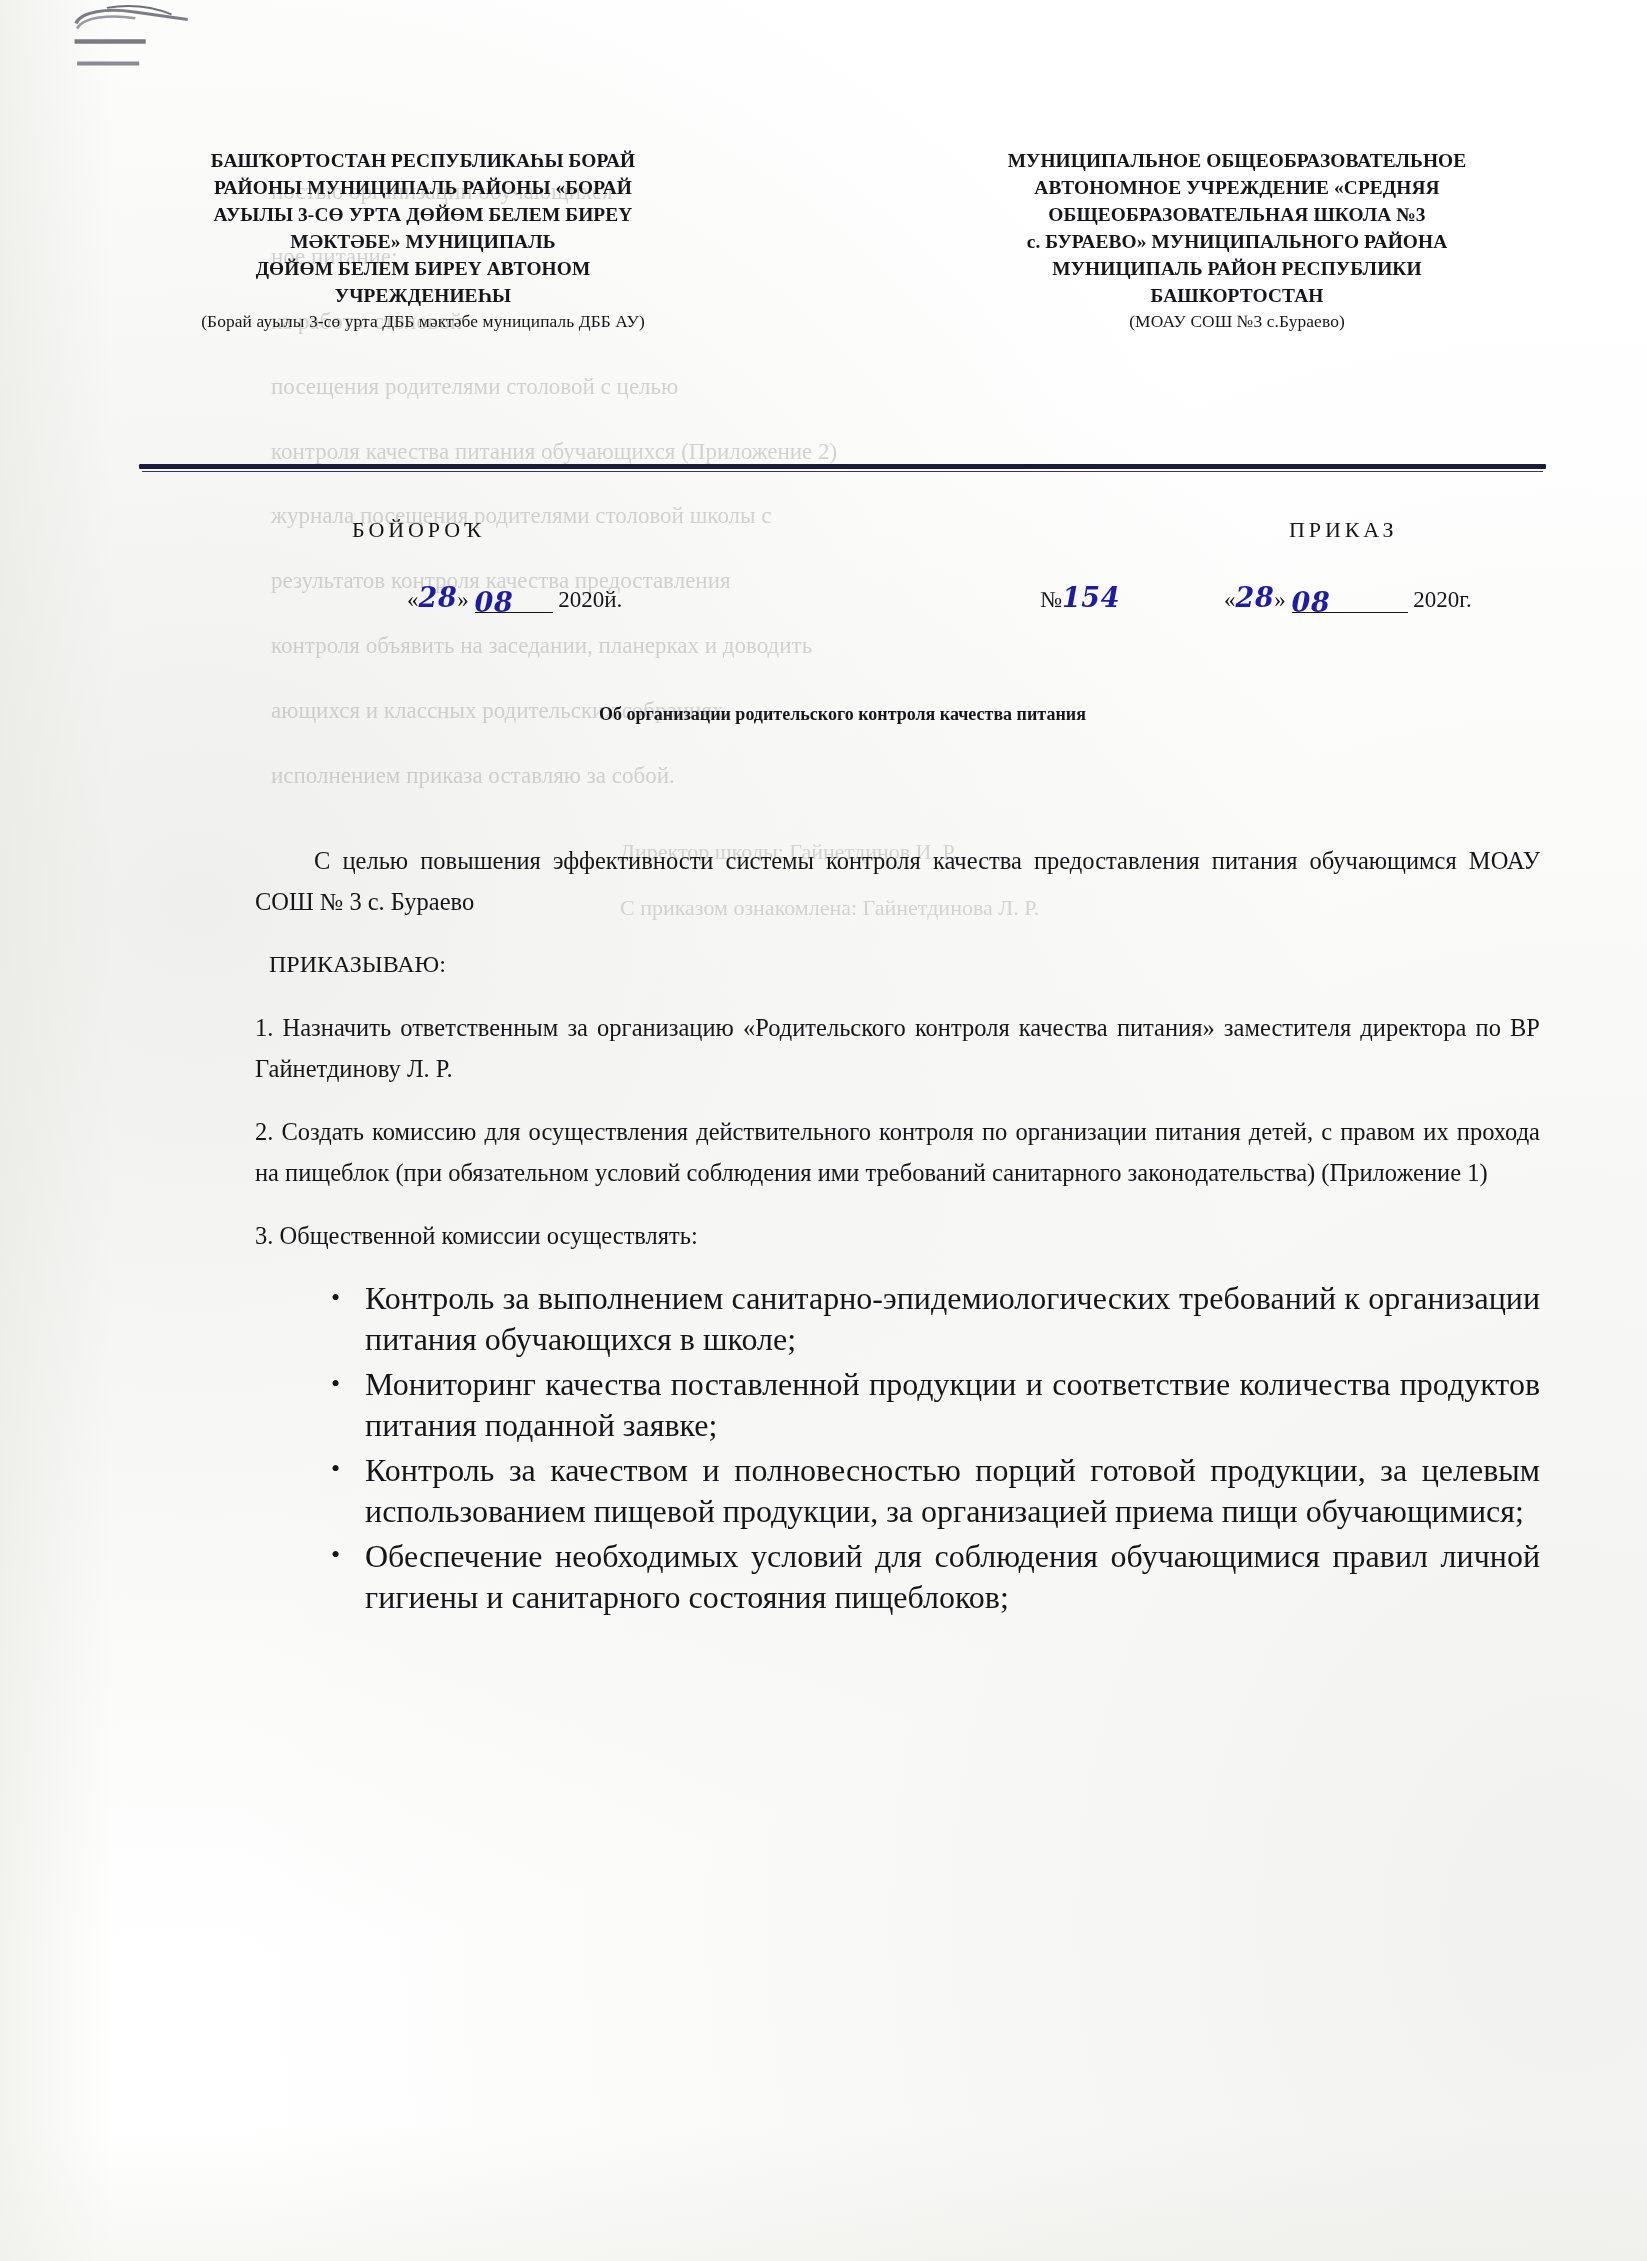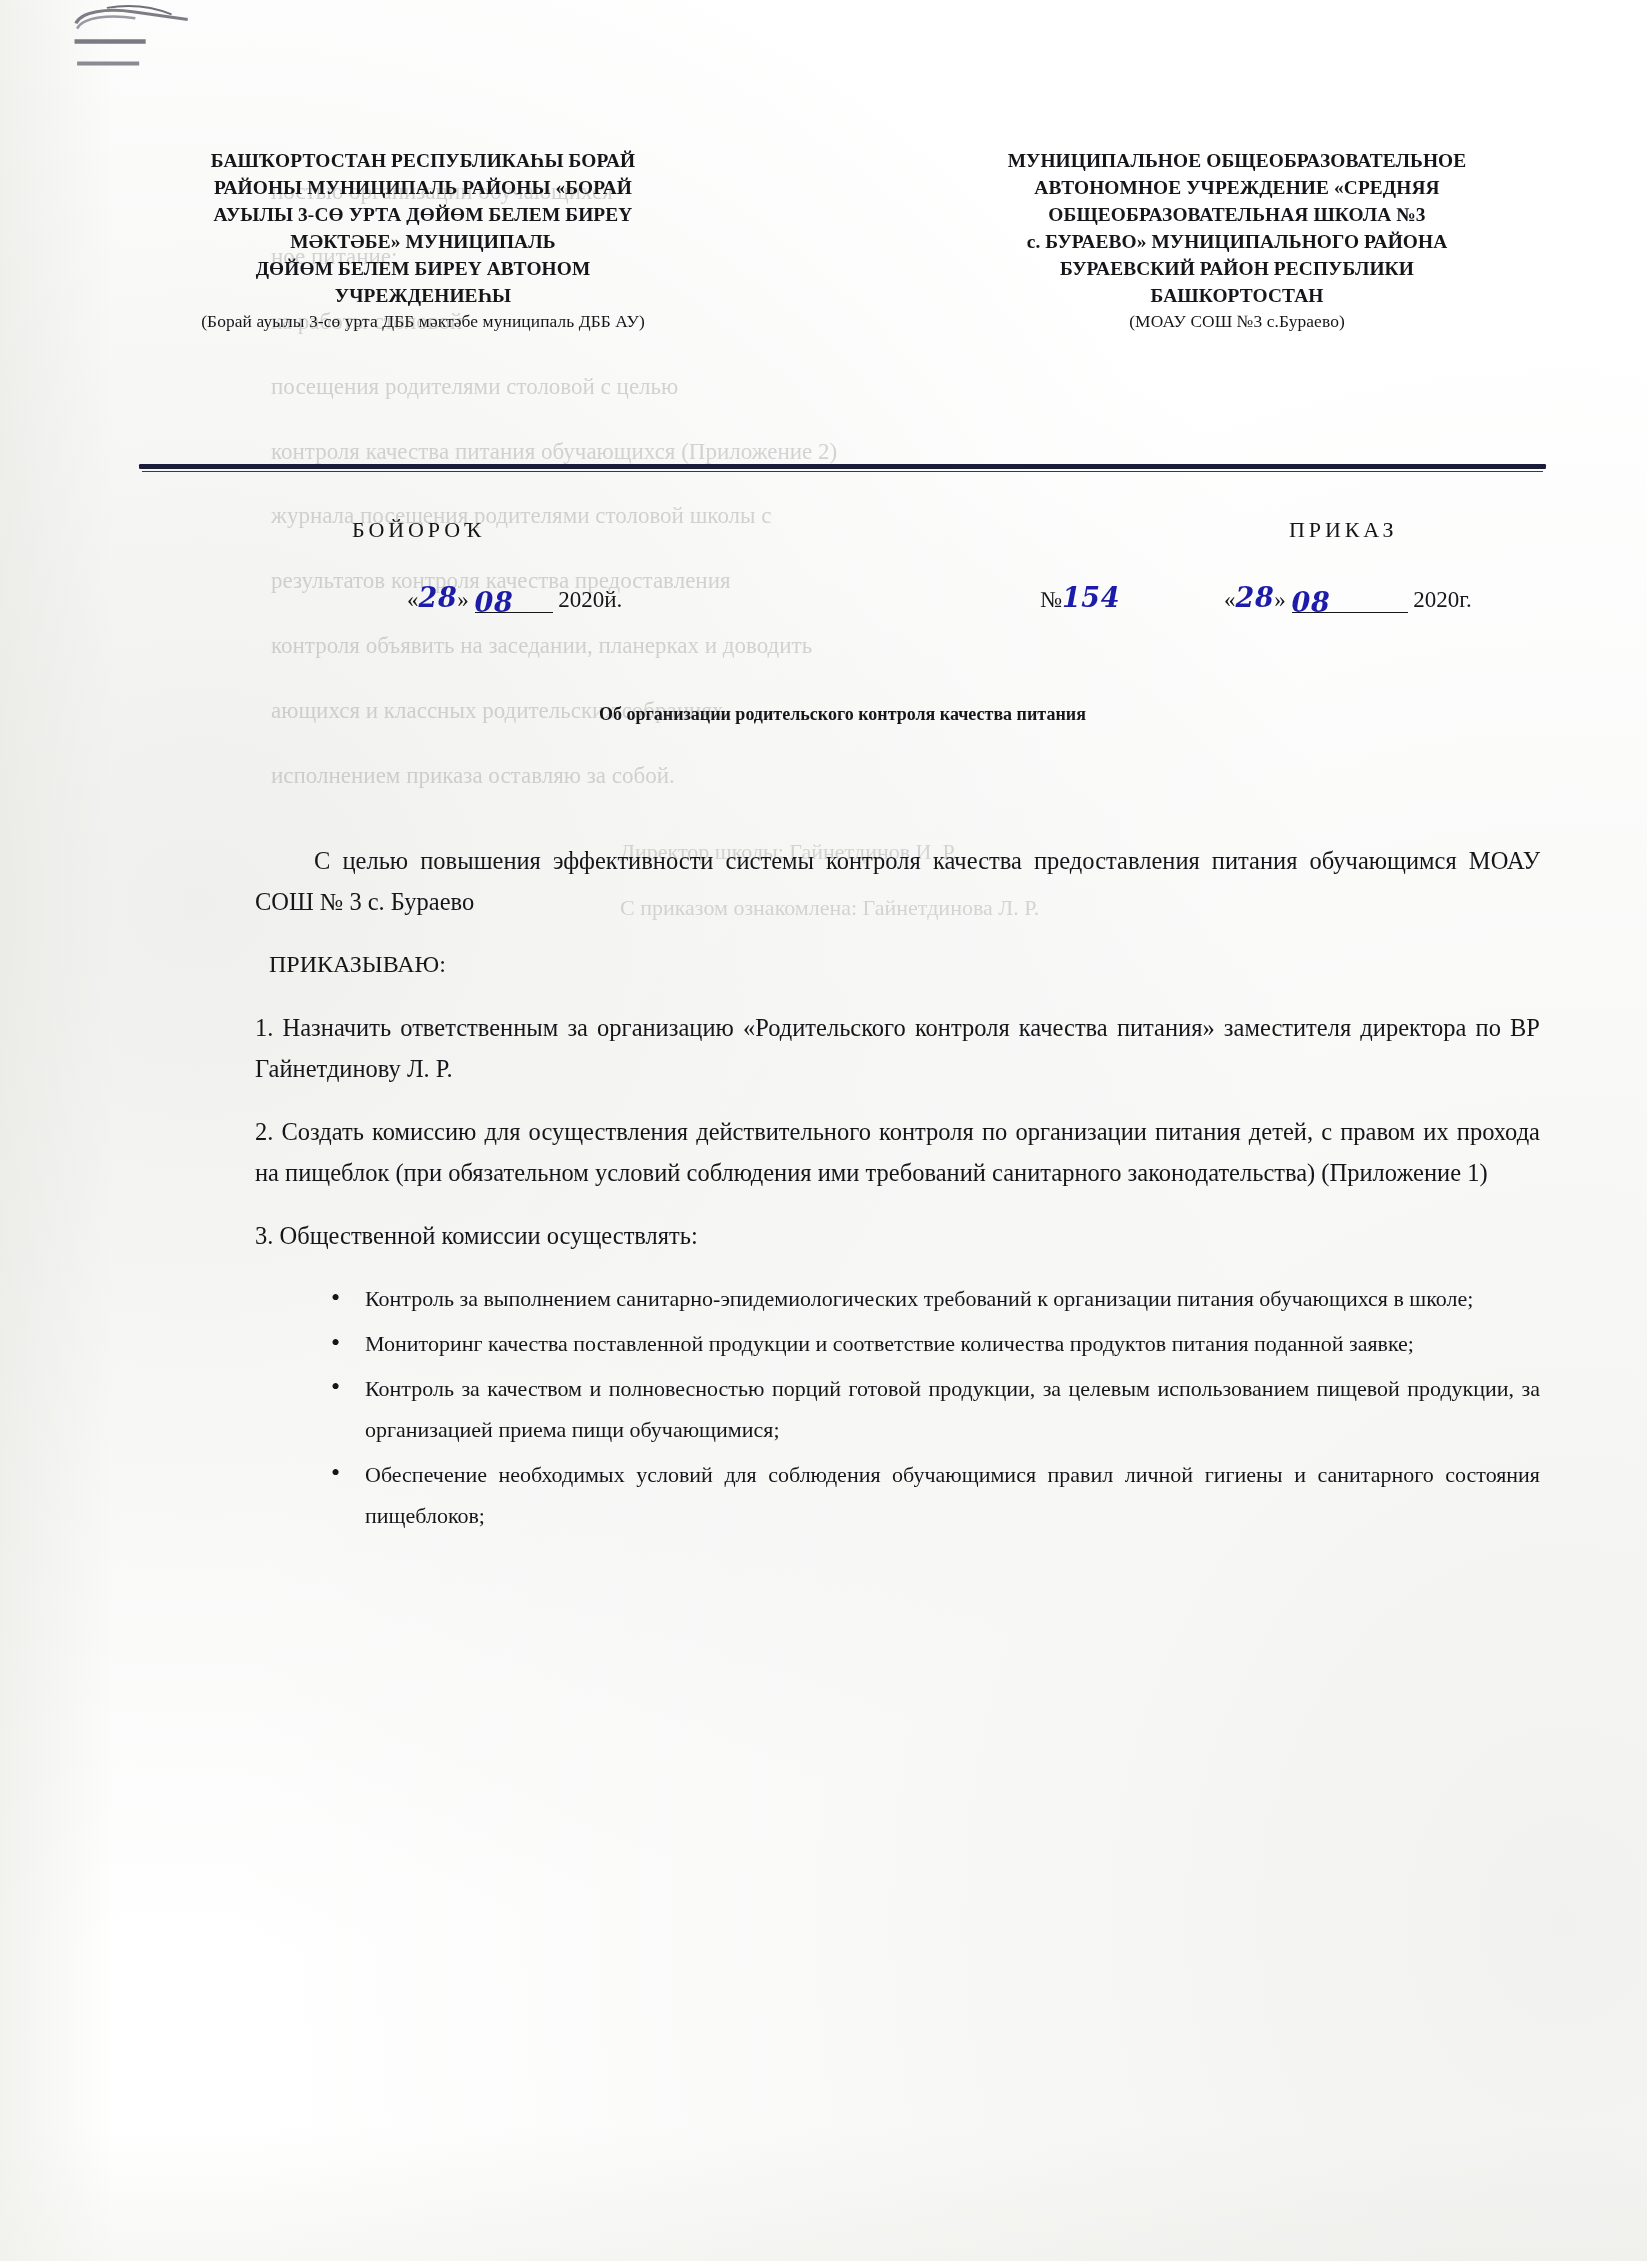--- a/index.html
+++ b/index.html
@@ -148,21 +148,21 @@
   }
   ul.items {
     margin: 0;
     padding: 0 0 0 110px;
     list-style: none;
   }
   ul.items li {
     position: relative;
     margin: 0 0 3.9px 0;
     text-align: justify;
-    font-size: 22px;
+    font-size: 32px;
     line-height: 41px;
   }
   ul.items li:before {
     content: "\2022";
     position: absolute;
     left: -34px;
     top: -1.3px;
     font-size: 26px;
   }
   
@@ -232,21 +232,21 @@
       <div>ДӨЙӨМ БЕЛЕМ БИРЕҮ АВТОНОМ</div>
       <div>УЧРЕЖДЕНИЕҺЫ</div>
       <div class="sub">(Борай ауылы 3-сө урта ДББ мәктәбе муниципаль ДББ АУ)</div>
     </div>
 
     <div class="hdr hdr-right">
       <div>МУНИЦИПАЛЬНОЕ ОБЩЕОБРАЗОВАТЕЛЬНОЕ</div>
       <div>АВТОНОМНОЕ УЧРЕЖДЕНИЕ «СРЕДНЯЯ</div>
       <div>ОБЩЕОБРАЗОВАТЕЛЬНАЯ ШКОЛА №3</div>
       <div>с. БУРАЕВО» МУНИЦИПАЛЬНОГО РАЙОНА</div>
-      <div>БУРАЕВСКИЙ РАЙОН РЕСПУБЛИКИ</div>
+      <div>МУНИЦИПАЛЬ РАЙОН РЕСПУБЛИКИ</div>
       <div>БАШКОРТОСТАН</div>
       <div class="sub">(МОАУ СОШ №3 с.Бураево)</div>
     </div>
 
     <div class="rule"></div>
 
     <div class="order-row">
       <div class="order-word order-left">БОЙОРОҠ</div>
       <div class="order-word order-right">ПРИКАЗ</div>
     </div>

